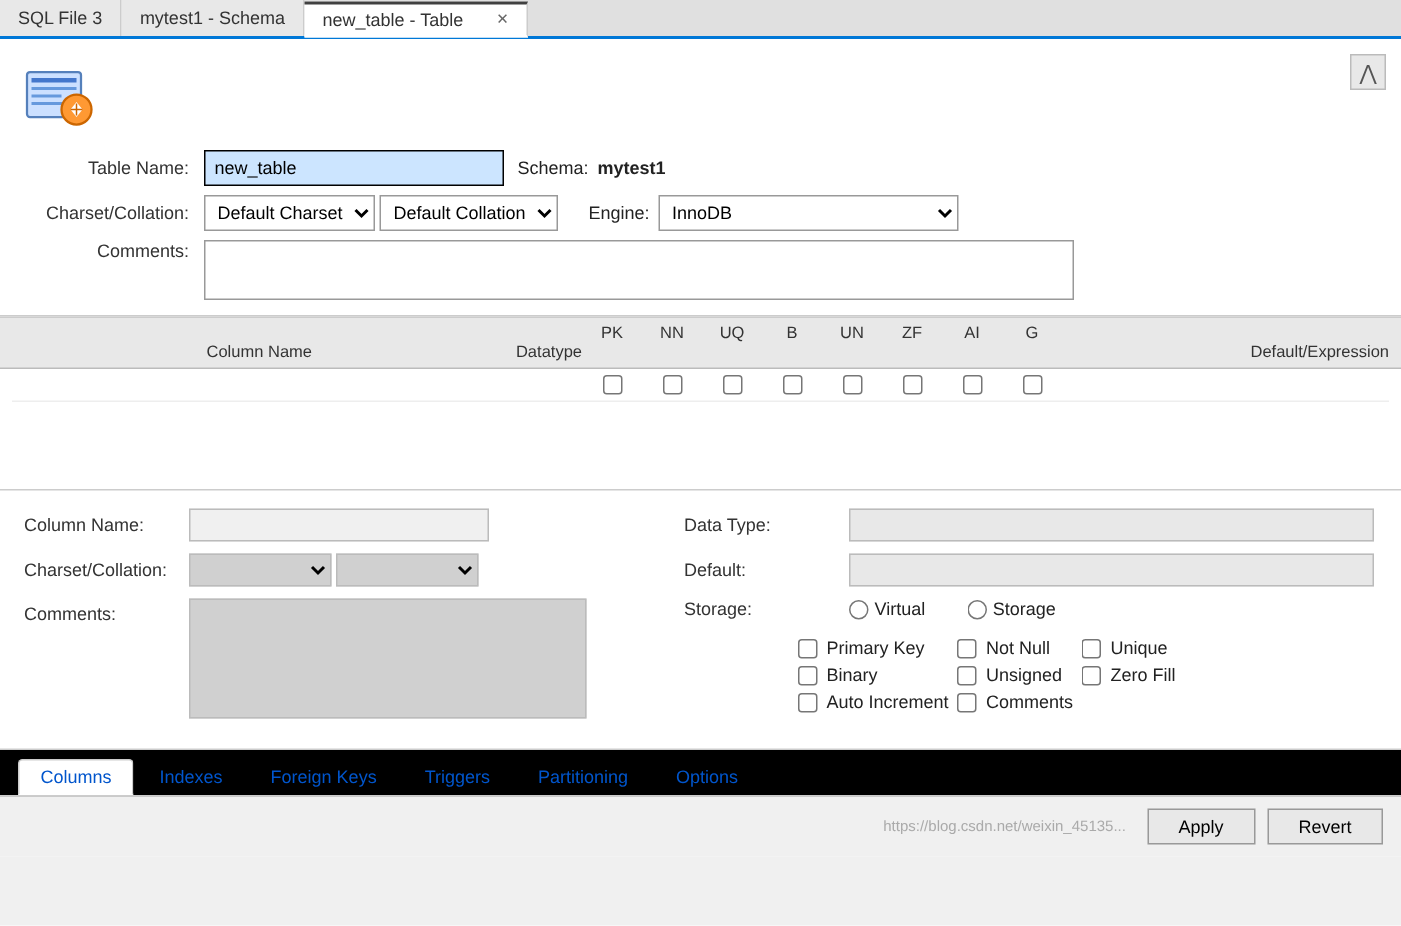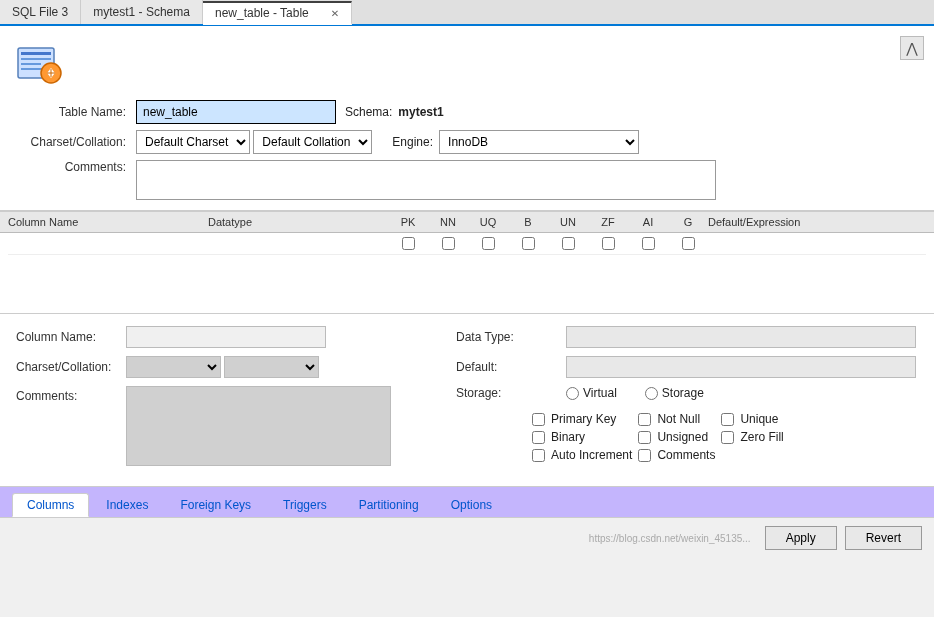--- a/index.html
+++ b/index.html
@@ -146,21 +146,22 @@
       border-bottom: 1px solid #bbb;
       padding: 4px 8px;
       font-weight: normal;
     }
     .grid-header-cell {
       text-align: center;
       font-size: 11px;
       color: #333;
     }
     .grid-header-cell.left {
-      text-align: left;
+      text-align: right;
+      margin-top: 13px;
     }
     .grid-body {
       height: 80px;
       display: grid;
       grid-template-columns: 200px 180px 40px 40px 40px 40px 40px 40px 40px 40px 1fr;
       align-content: start;
       padding: 0 8px;
     }
     .grid-cell {
       padding: 4px 2px;
@@ -247,21 +248,21 @@
       gap: 6px;
       font-size: 12px;
     }
 
     
     .bottom-tabs {
       display: flex;
       align-items: center;
       padding: 6px 12px 0 12px;
       border-bottom: 1px solid #ccc;
-      background: #c4b5fd;
+      background: #000000;
     }
     .bottom-tab {
       padding: 4px 14px;
       cursor: pointer;
       font-size: 12px;
       border: 1px solid transparent;
       margin-right: 2px;
       color: #0055cc;
       border-radius: 3px 3px 0 0;
     }

